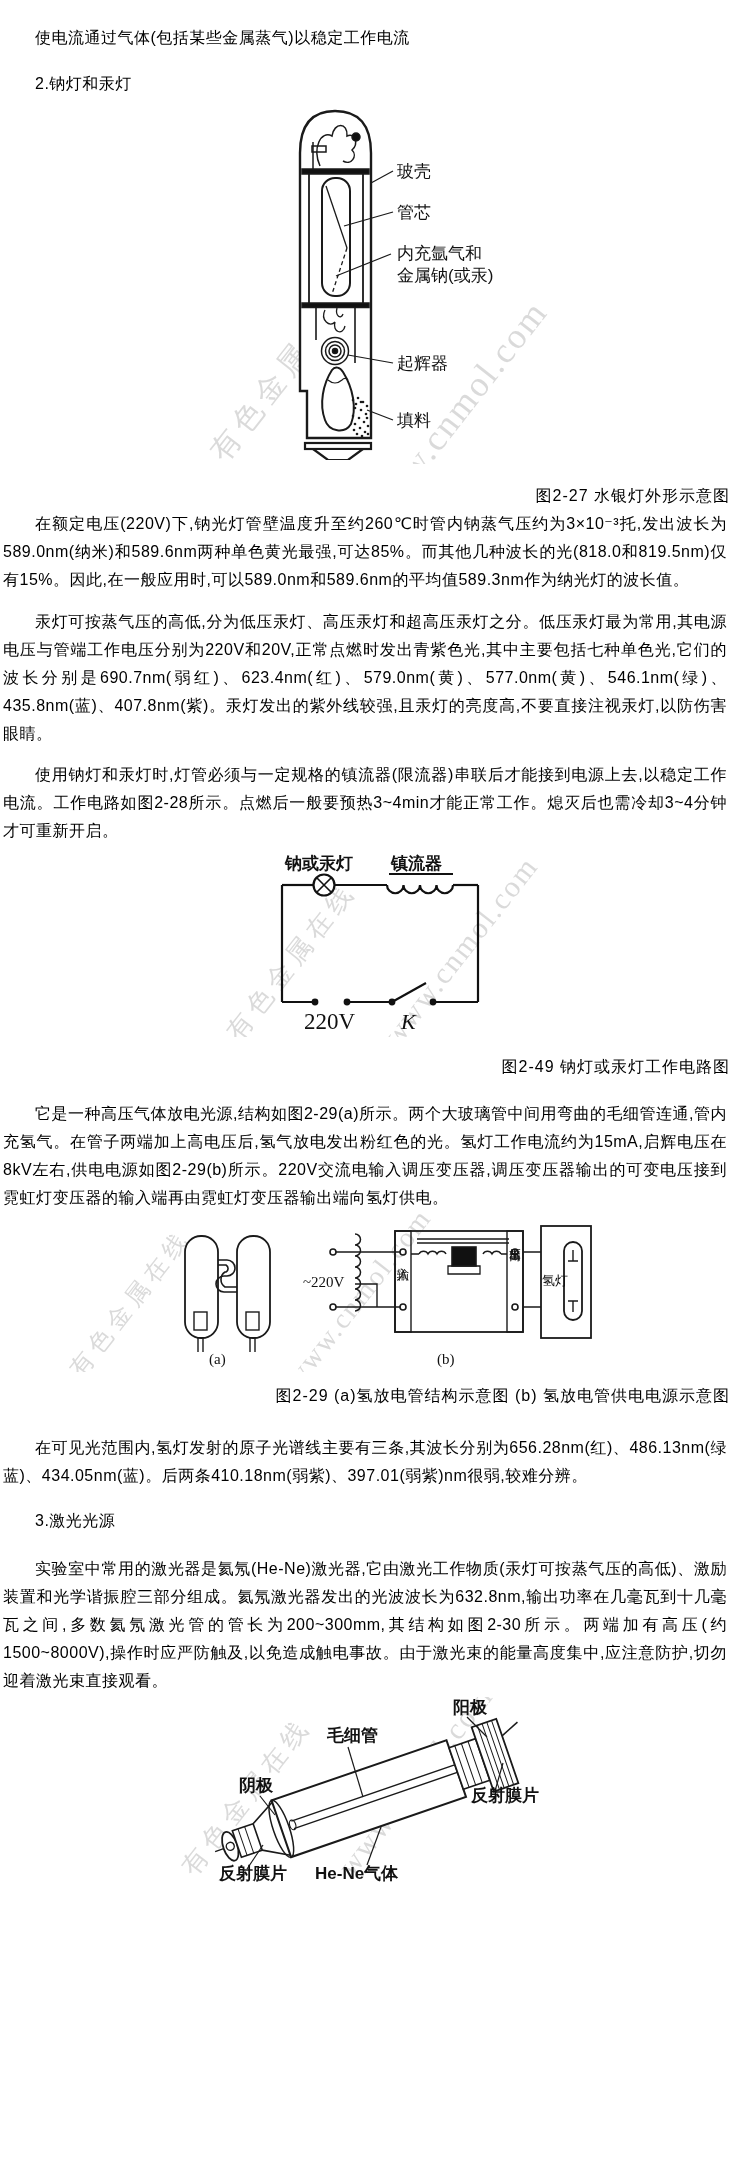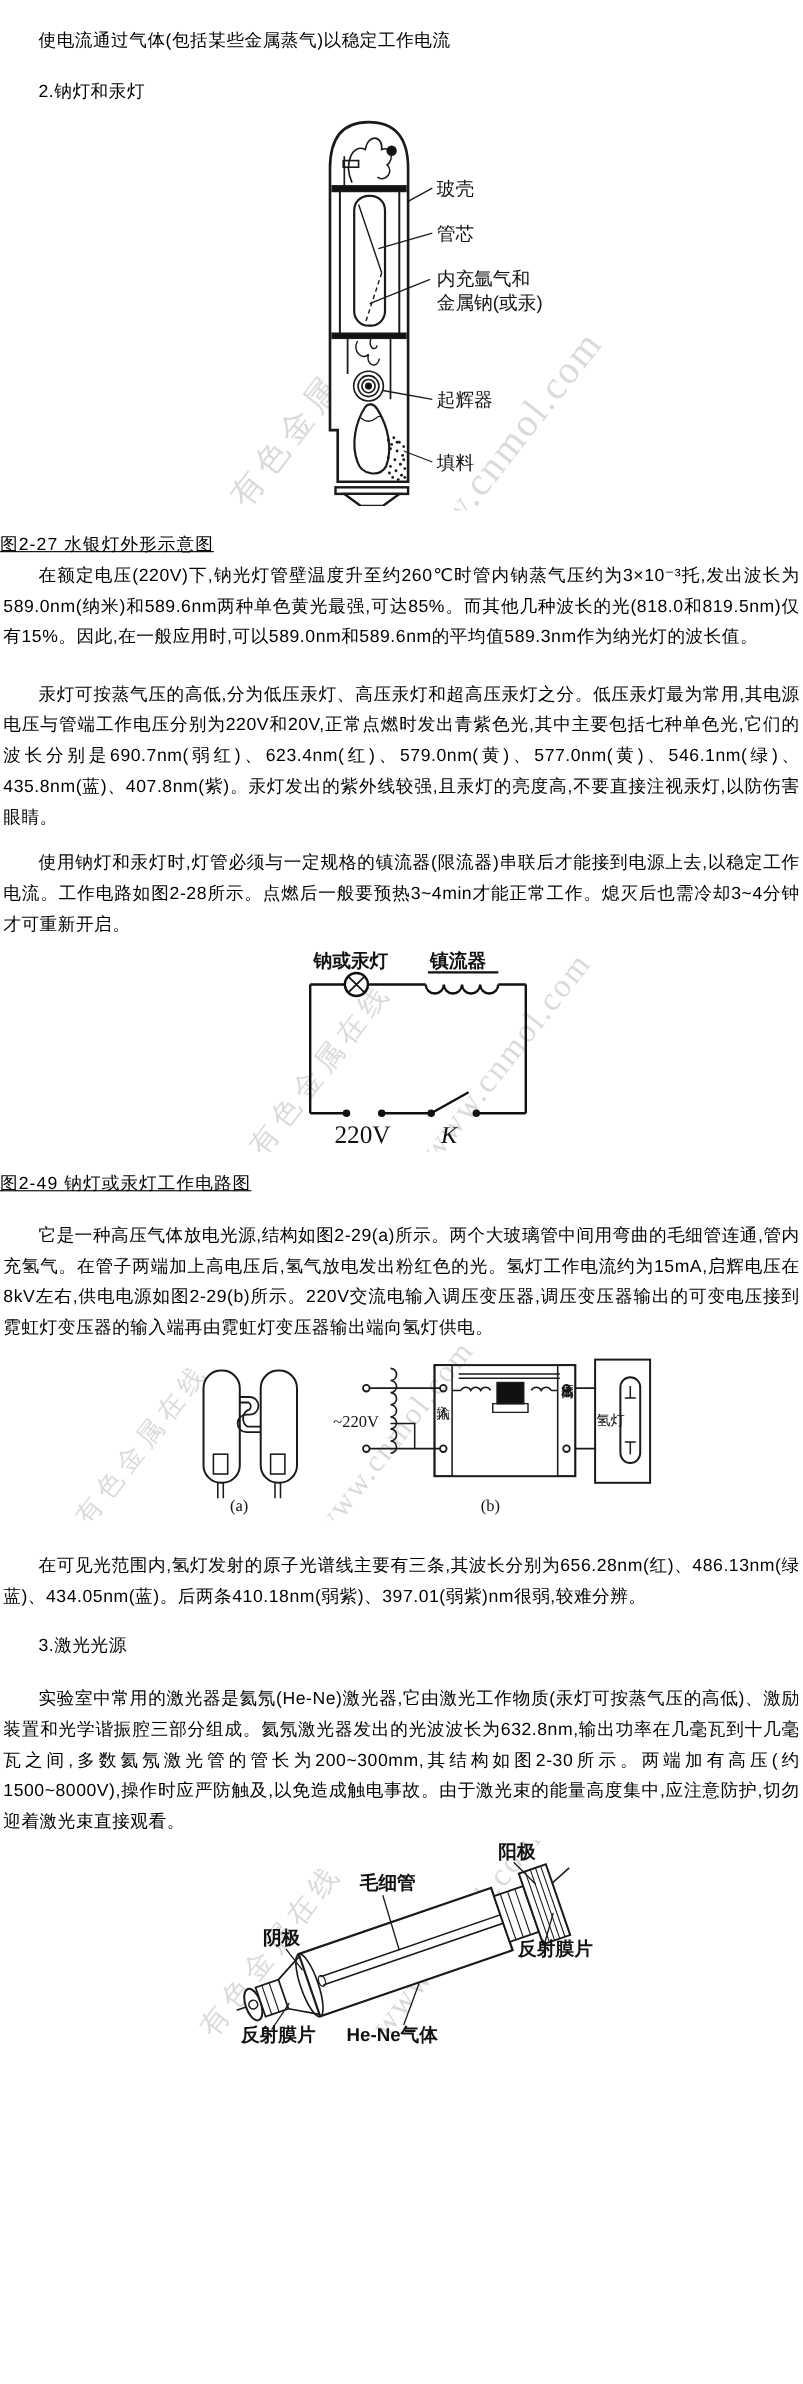--- a/index.html
+++ b/index.html
@@ -20,25 +20,24 @@
     text-indent:32px;
     text-align:justify;
     letter-spacing:0.5px;
   }
   .fig{
     position:relative;
     overflow:hidden;
   }
   .fig svg{display:block;}
   .caption{
-    text-align:left;
+    text-align:right;
     font-size:16px;
     line-height:20px;
     letter-spacing:1px;
-    text-decoration:underline;
   }
   .wm{
     position:absolute;
     color:#c7c7c7;
     opacity:0.65;
     white-space:nowrap;
     transform:rotate(-52deg);
     letter-spacing:6px;
     pointer-events:none;
     font-size:30px;
@@ -123,21 +122,21 @@
       <text x="212" y="151" font-size="17">内充氩气和</text>
       <text x="212" y="173" font-size="17">金属钠(或汞)</text>
       <text x="212" y="261" font-size="17">起辉器</text>
       <text x="212" y="318" font-size="17">填料</text>
     </svg>
   </div>
   <div class="caption" style="margin-top:22px">图2-27 水银灯外形示意图</div>
 
   <p class="para" style="margin-top:4px">在额定电压(220V)下,钠光灯管壁温度升至约260℃时管内钠蒸气压约为3×10⁻³托,发出波长为589.0nm(纳米)和589.6nm两种单色黄光最强,可达85%。而其他几种波长的光(818.0和819.5nm)仅有15%。因此,在一般应用时,可以589.0nm和589.6nm的平均值589.3nm作为纳光灯的波长值。</p>
 
-  <p class="para" style="margin-top:24px">汞灯可按蒸气压的高低,分为低压汞灯、高压汞灯和超高压汞灯之分。低压汞灯最为常用,其电源电压与管端工作电压分别为220V和20V,正常点燃时发出青紫色光,其中主要包括七种单色光,它们的波长分别是690.7nm(弱红)、623.4nm(红)、579.0nm(黄)、577.0nm(黄)、546.1nm(绿)、435.8nm(蓝)、407.8nm(紫)。汞灯发出的紫外线较强,且汞灯的亮度高,不要直接注视汞灯,以防伤害眼睛。</p>
+  <p class="para" style="margin-top:14px">汞灯可按蒸气压的高低,分为低压汞灯、高压汞灯和超高压汞灯之分。低压汞灯最为常用,其电源电压与管端工作电压分别为220V和20V,正常点燃时发出青紫色光,其中主要包括七种单色光,它们的波长分别是690.7nm(弱红)、623.4nm(红)、579.0nm(黄)、577.0nm(黄)、546.1nm(绿)、435.8nm(蓝)、407.8nm(紫)。汞灯发出的紫外线较强,且汞灯的亮度高,不要直接注视汞灯,以防伤害眼睛。</p>
 
   <p class="para" style="margin-top:13px">使用钠灯和汞灯时,灯管必须与一定规格的镇流器(限流器)串联后才能接到电源上去,以稳定工作电流。工作电路如图2-28所示。点燃后一般要预热3~4min才能正常工作。熄灭后也需冷却3~4分钟才可重新开启。</p>
 
   <div class="fig" style="margin-top:7px;height:185px;">
     <span class="wm" style="left:195px;top:95px;font-size:26px;">有色金属在线</span>
     <span class="wm url" style="left:345px;top:85px;font-size:30px;">www.cnmol.com</span>
     <svg width="340" height="185" viewBox="0 0 340 185" style="margin:0 auto;position:relative;">
       <text x="90" y="17" font-size="17" font-weight="bold">钠或汞灯</text>
       <text x="196" y="17" font-size="17" font-weight="bold">镇流器</text>
       <g stroke="#111" fill="none" stroke-width="2.2">
@@ -206,20 +205,21 @@
         <rect x="376" y="12" width="50" height="112" stroke-width="1.8"></rect>
         <rect x="399" y="28" width="18" height="78" rx="9" fill="#fff" stroke-width="1.8"></rect>
         <path d="M403,47 H413 M408,47 V36 M403,87 H413 M408,87 V98" stroke-width="1.4"></path>
       </g>
       <text x="238" y="44" font-size="12.5" style="writing-mode:vertical-rl;text-orientation:upright;">输入</text>
       <text x="350" y="26" font-size="11.5" style="writing-mode:vertical-rl;text-orientation:upright;">高压输出</text>
       <text x="377" y="71" font-size="13">氢灯</text>
       <text x="272" y="150" font-size="15" class="serif">(b)</text>
     </svg>
   </div>
+  <div class="caption" style="margin-top:14px">图2-29 (a)氢放电管结构示意图 (b) 氢放电管供电电源示意图</div>
 
   <p class="para" style="margin-top:28px">在可见光范围内,氢灯发射的原子光谱线主要有三条,其波长分别为656.28nm(红)、486.13nm(绿蓝)、434.05nm(蓝)。后两条410.18nm(弱紫)、397.01(弱紫)nm很弱,较难分辨。</p>
 
   <p class="para" style="margin-top:17px">3.激光光源</p>
 
 
   <p class="para" style="margin-top:20px">实验室中常用的激光器是氦氖(He-Ne)激光器,它由激光工作物质(汞灯可按蒸气压的高低)、激励装置和光学谐振腔三部分组成。氦氖激光器发出的光波波长为632.8nm,输出功率在几毫瓦到十几毫瓦之间,多数氦氖激光管的管长为200~300mm,其结构如图2-30所示。两端加有高压(约1500~8000V),操作时应严防触及,以免造成触电事故。由于激光束的能量高度集中,应注意防护,切勿迎着激光束直接观看。</p>
 
   <div class="fig" style="margin-top:2px;height:198px;">
     <span class="wm" style="left:150px;top:85px;font-size:26px;">有色金属在线</span>

